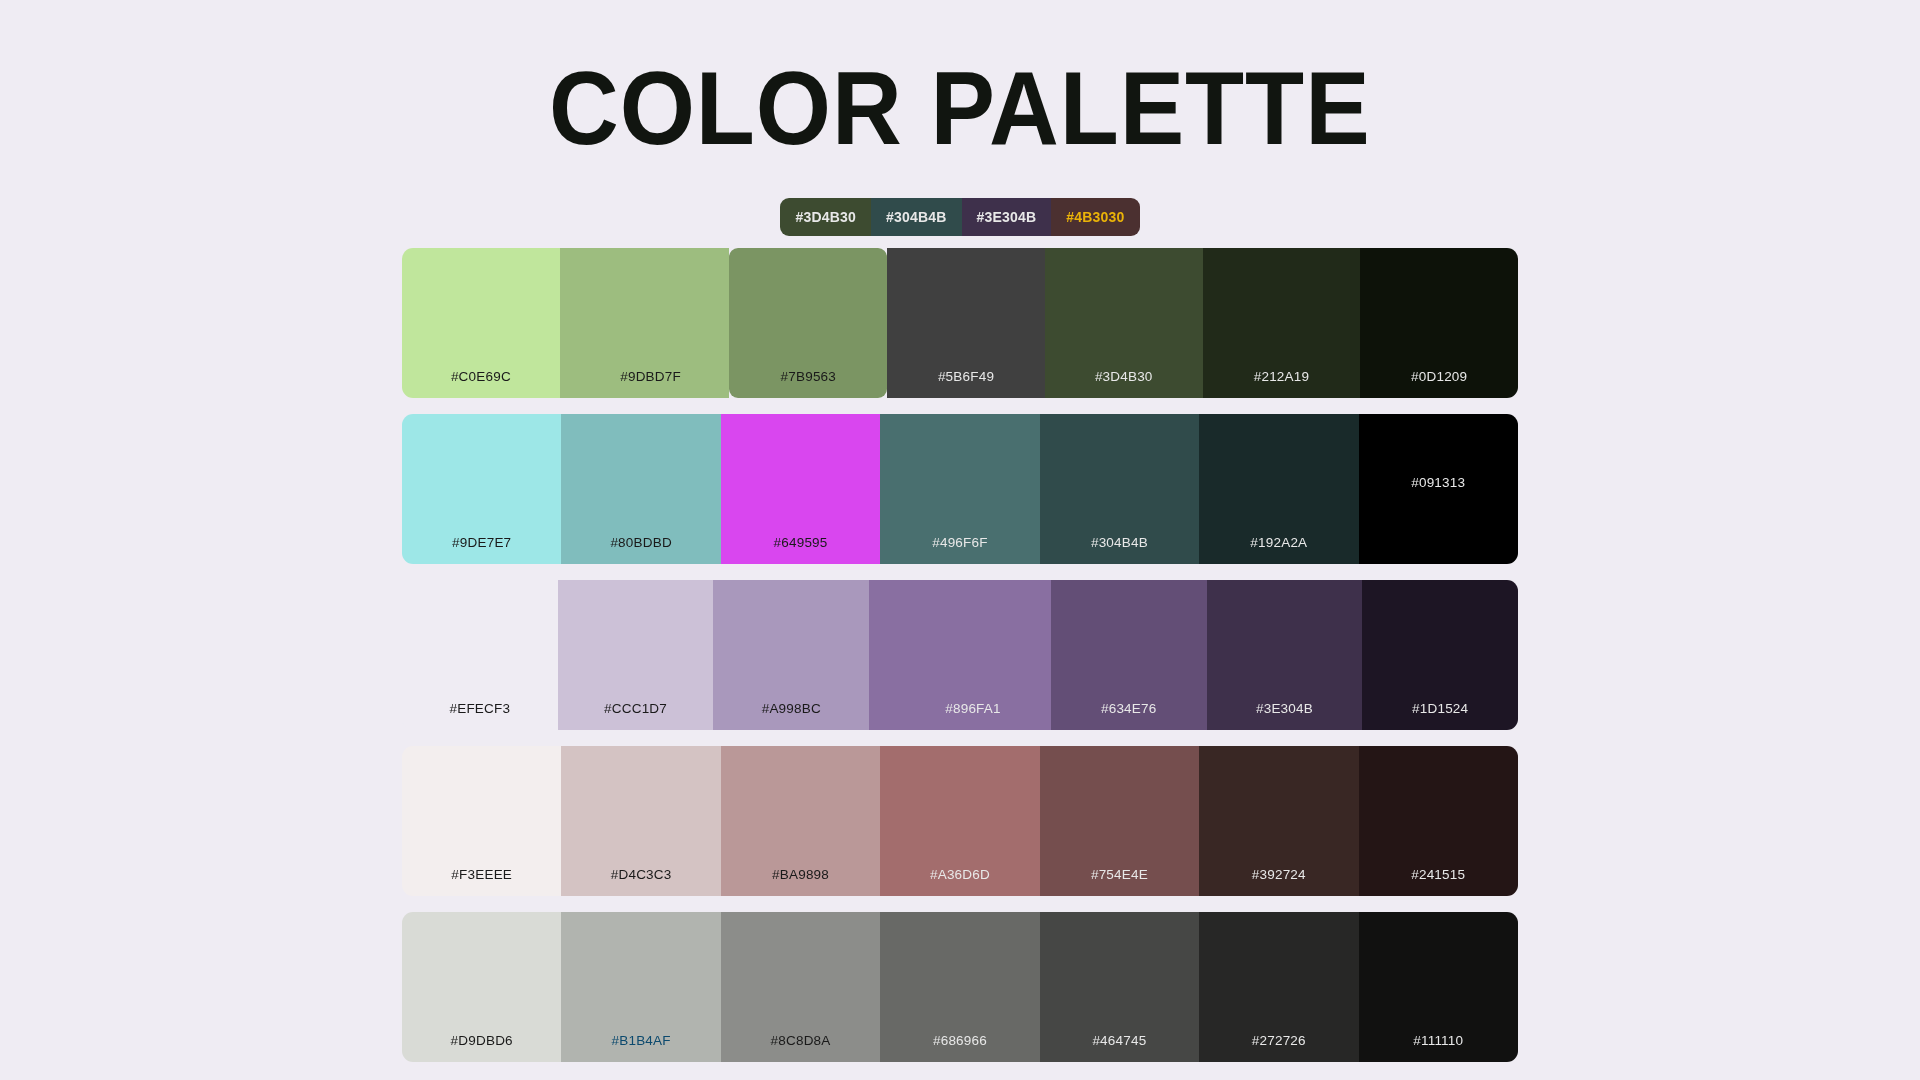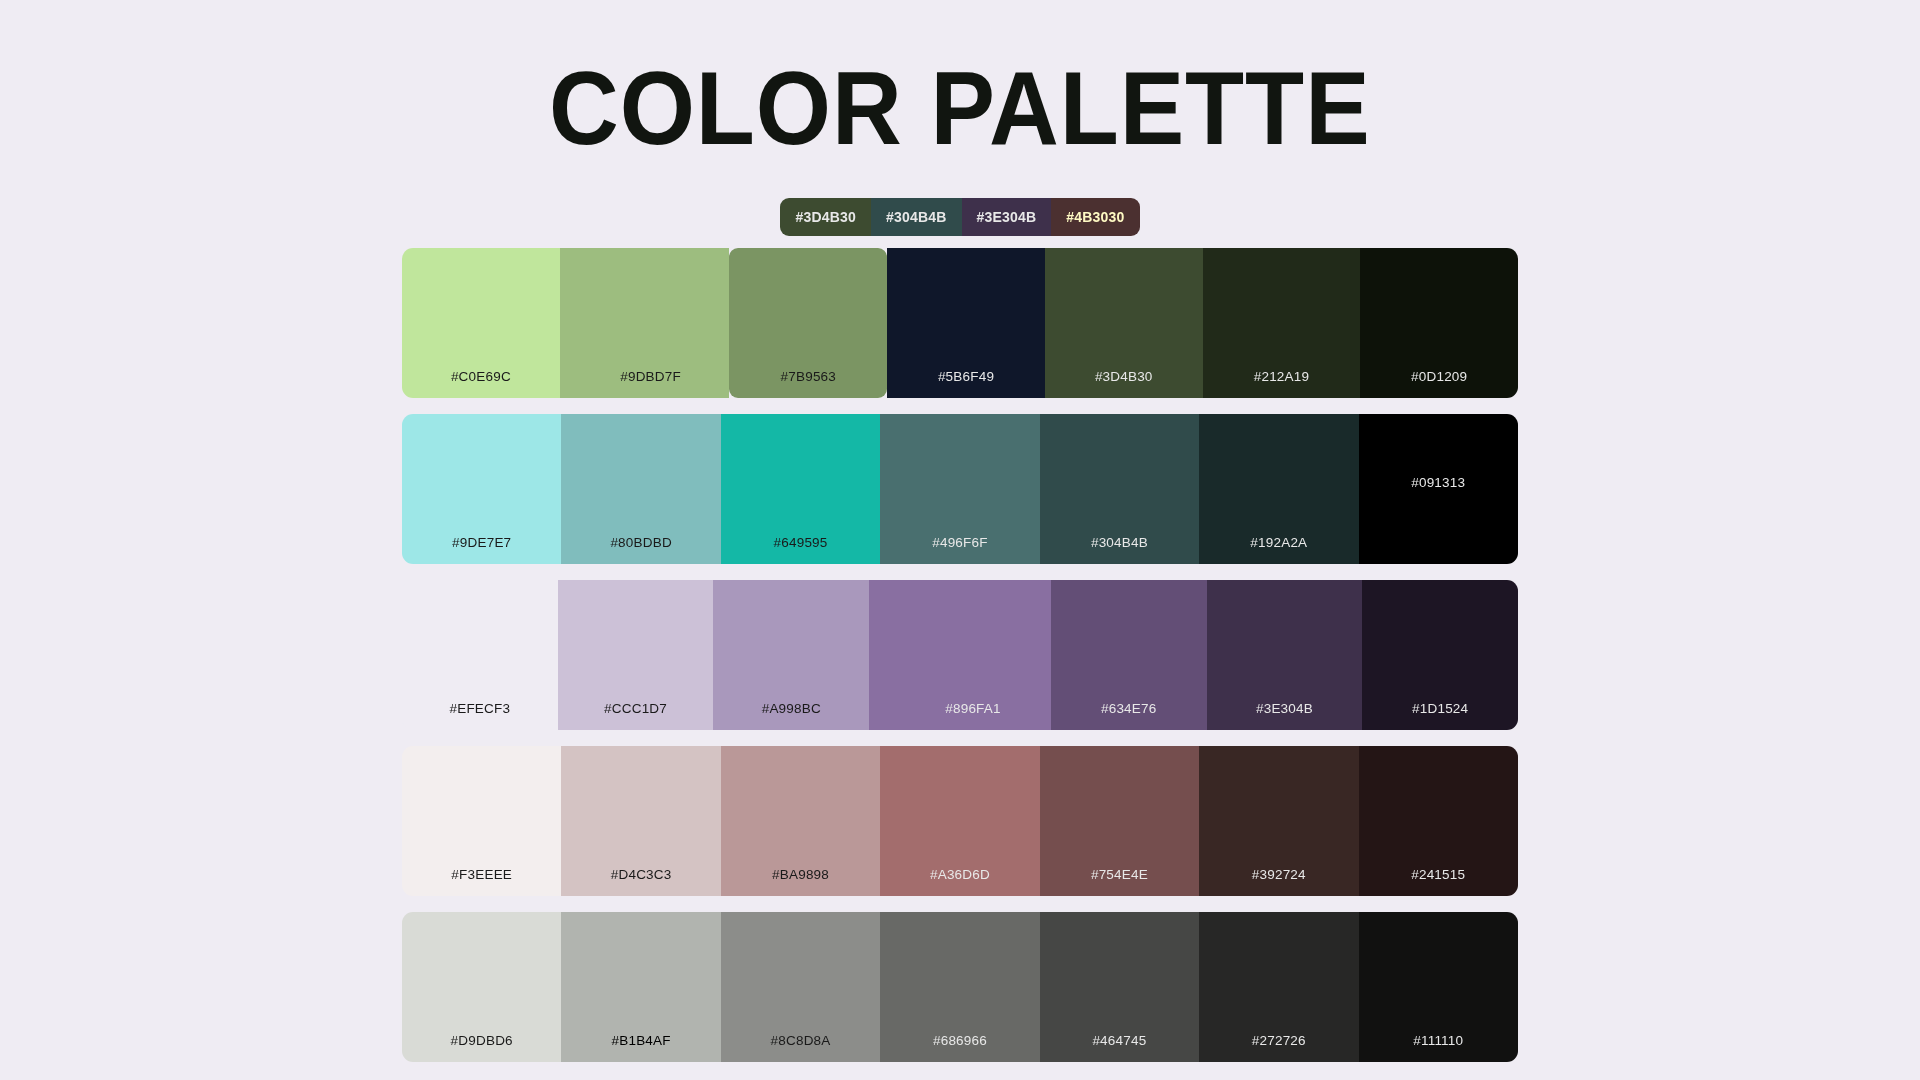--- a/index.html
+++ b/index.html
@@ -102,57 +102,57 @@
   <div class="base-bar">
       <div class="base-chip" style="background: rgb(61, 75, 48); color: rgb(232, 232, 232);">
         <span>#3D4B30</span>
       </div>
       <div class="base-chip" style="background: rgb(48, 75, 75); color: rgb(232, 232, 232);">
         <span>#304B4B</span>
       </div>
       <div class="base-chip" style="background: rgb(62, 48, 75); color: rgb(232, 232, 232);">
         <span>#3E304B</span>
       </div>
-      <div class="base-chip" style="background: rgb(75, 48, 48); color: #fef9c3; justify-content: center;">
+      <div class="base-chip" style="background: rgb(75, 48, 48); color: #eab308; justify-content: center;">
         <span>#4B3030</span>
       </div>
     </div>
 
   <div class="rows">
       <div class="palette-row">
         <div class="swatch" style="background: rgb(192, 230, 156);">
           <span class="swatch-label" style="color: rgb(26, 26, 26);">#C0E69C</span>
         </div>
         <div class="swatch" style="background: rgb(157, 189, 127); padding-left: 12px;">
           <span class="swatch-label" style="color: rgb(26, 26, 26);">#9DBD7F</span>
         </div>
         <div class="swatch" style="background: rgb(123, 149, 99); border-radius: 9px;">
           <span class="swatch-label" style="color: rgb(26, 26, 26);">#7B9563</span>
         </div>
-        <div class="swatch" style="background: #0f172a;">
+        <div class="swatch" style="background: #404040;">
           <span class="swatch-label" style="color: rgb(232, 232, 232);">#5B6F49</span>
         </div>
         <div class="swatch" style="background: rgb(61, 75, 48);">
           <span class="swatch-label" style="color: rgb(232, 232, 232);">#3D4B30</span>
         </div>
         <div class="swatch" style="background: rgb(33, 42, 25);">
           <span class="swatch-label" style="color: rgb(232, 232, 232);">#212A19</span>
         </div>
         <div class="swatch" style="background: rgb(13, 18, 9);">
           <span class="swatch-label" style="color: rgb(232, 232, 232);">#0D1209</span>
         </div>
       </div>
       <div class="palette-row">
         <div class="swatch" style="background: rgb(157, 231, 231);">
           <span class="swatch-label" style="color: rgb(26, 26, 26);">#9DE7E7</span>
         </div>
         <div class="swatch" style="background: rgb(128, 189, 189);">
           <span class="swatch-label" style="color: rgb(26, 26, 26);">#80BDBD</span>
         </div>
-        <div class="swatch" style="background: #14b8a6;">
+        <div class="swatch" style="background: #d946ef;">
           <span class="swatch-label" style="color: rgb(26, 26, 26);">#649595</span>
         </div>
         <div class="swatch" style="background: rgb(73, 111, 111);">
           <span class="swatch-label" style="color: rgb(232, 232, 232);">#496F6F</span>
         </div>
         <div class="swatch" style="background: rgb(48, 75, 75);">
           <span class="swatch-label" style="color: rgb(232, 232, 232);">#304B4B</span>
         </div>
         <div class="swatch" style="background: rgb(25, 42, 42);">
           <span class="swatch-label" style="color: rgb(232, 232, 232);">#192A2A</span>
@@ -205,21 +205,21 @@
         </div>
         <div class="swatch" style="background: rgb(36, 21, 21); justify-content: center;">
           <span class="swatch-label" style="color: rgb(232, 232, 232);">#241515</span>
         </div>
       </div>
       <div class="palette-row">
         <div class="swatch" style="background: rgb(217, 219, 214);">
           <span class="swatch-label" style="color: rgb(26, 26, 26);">#D9DBD6</span>
         </div>
         <div class="swatch" style="background: rgb(177, 180, 175);">
-          <span class="swatch-label" style="color: #000000;">#B1B4AF</span>
+          <span class="swatch-label" style="color: #0c4a6e;">#B1B4AF</span>
         </div>
         <div class="swatch" style="background: rgb(140, 141, 138);">
           <span class="swatch-label" style="color: rgb(26, 26, 26);">#8C8D8A</span>
         </div>
         <div class="swatch" style="background: rgb(104, 105, 102);">
           <span class="swatch-label" style="color: rgb(232, 232, 232);">#686966</span>
         </div>
         <div class="swatch" style="background: rgb(70, 71, 69);">
           <span class="swatch-label" style="color: rgb(232, 232, 232);">#464745</span>
         </div>

